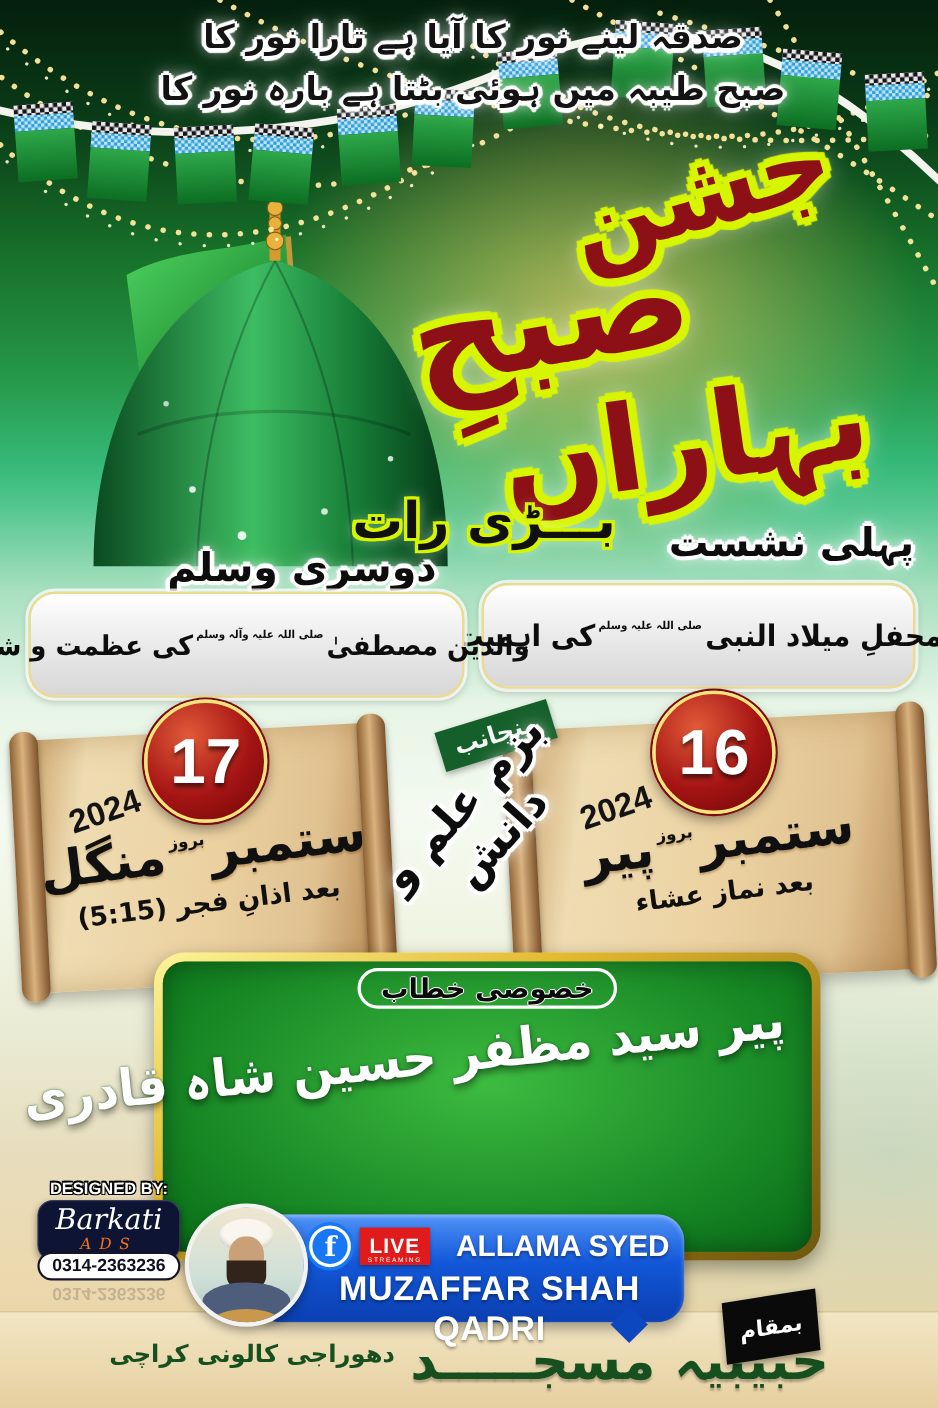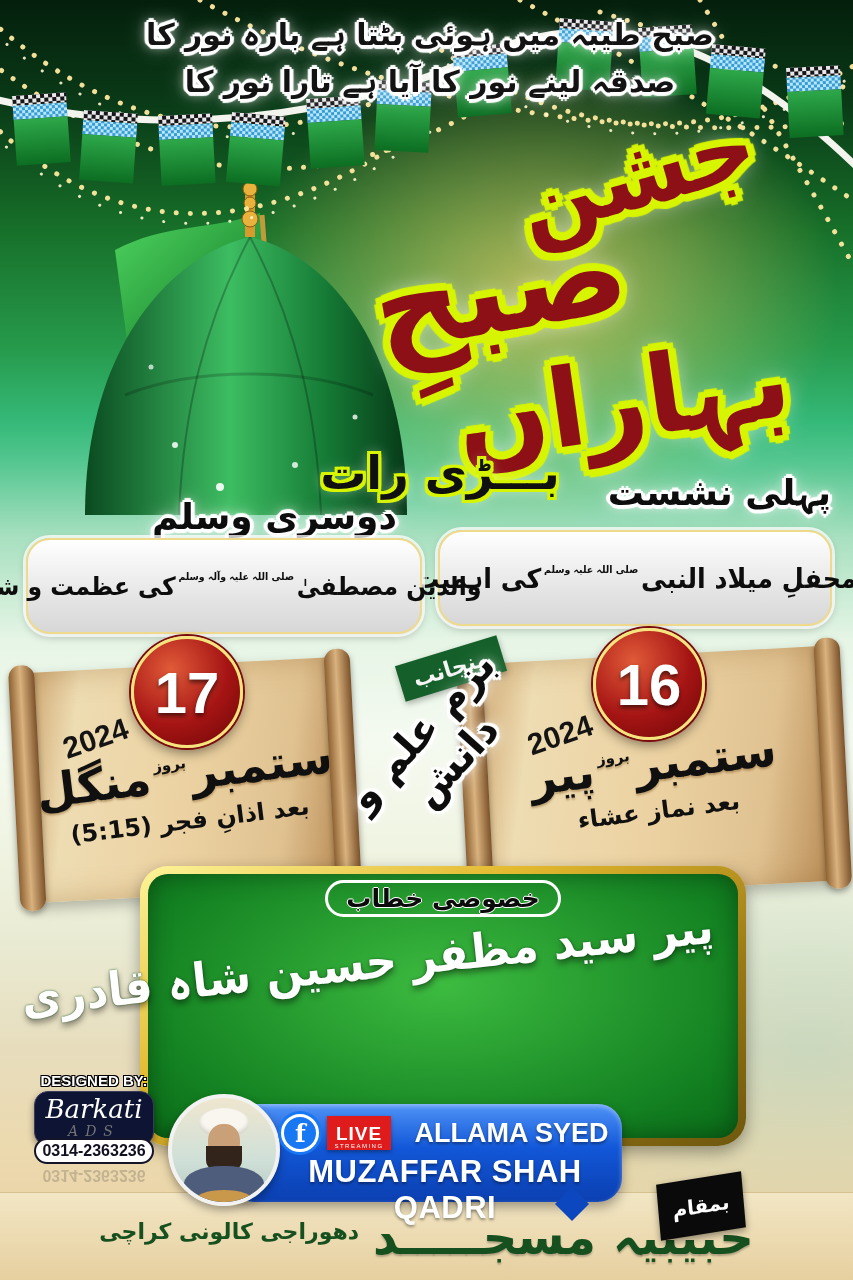--- a/index.html
+++ b/index.html
@@ -108,28 +108,28 @@
   .pill{display:inline-block;margin-top:6px;padding:1px 18px;border:3px solid #fff;
     border-radius:22px;font-size:25px;font-weight:bold;color:#0b0b0b;direction:rtl;
     text-shadow:-1px 0 0 #fff,1px 0 0 #fff,0 -1px 0 #fff,0 1px 0 #fff;}
   .honorific{margin-top:0;font-size:27px;font-weight:bold;color:#fff;direction:rtl;
     transform:translateX(40px);text-shadow:0 2px 3px rgba(0,0,0,.55);}
   .sp-name{margin-top:10px;font-size:47px;font-weight:bold;color:#fff;white-space:nowrap;
     direction:rtl;transform:rotate(-6deg) scaleX(.92);
     text-shadow:0 4px 7px rgba(0,0,0,.45),0 0 2px #0a5a14;}
 
   
-  .designed{left:34px;top:1072px;width:120px;text-align:center;z-index:9;
+  .designed{left:34px;top:1072px;width:130px;text-align:center;z-index:9;
     font-family:"Liberation Sans",sans-serif;}
   .d-label{font-size:15px;font-weight:bold;color:#fff;
     text-shadow:-1px -1px 0 #000,1px -1px 0 #000,-1px 1px 0 #000,1px 1px 0 #000;}
   .d-box{margin-top:2px;background:#0e1434;border:1px solid #3a3a5a;border-radius:14px;
     padding:4px 2px 6px;box-shadow:0 3px 7px rgba(0,0,0,.4);}
   .d-brand{font-family:"DejaVu Serif",serif;font-style:italic;font-size:26px;color:#fff;line-height:1;}
-  .d-brand2{font-family:"DejaVu Serif",serif;font-style:italic;font-size:14px;color:#737373;
+  .d-brand2{font-family:"DejaVu Serif",serif;font-style:italic;font-size:14px;color:#f97316;
     letter-spacing:7px;margin-top:1px;}
   .d-phone{margin-top:-8px;position:relative;background:#fff;border:2px solid #15152a;border-radius:15px;
     font-size:16px;font-weight:bold;color:#101020;padding:2px 0;}
   .d-reflect{margin-top:2px;transform:scaleY(-1);opacity:.18;font-size:16px;font-weight:bold;color:#101020;}
 
   
   .livebar{left:230px;top:1104px;width:392px;height:98px;border-radius:24px;z-index:8;
     background:linear-gradient(180deg,#4f93f7,#1257d8 45%,#0b3fb0);
     box-shadow:0 5px 12px rgba(0,0,0,.35), inset 0 2px 5px rgba(255,255,255,.4);}
   .bar-tail{left:560px;top:1192px;width:24px;height:24px;background:#0d47c0;
@@ -293,22 +293,22 @@
         </g>
       <g transform="translate(786,68) rotate(-3)">
           <rect width="54" height="10" fill="url(#chk)"></rect>
           <rect y="10" width="54" height="14" fill="url(#bluchk)"></rect>
           <rect y="24" width="54" height="46" fill="url(#flagG)"></rect>
         </g>
     </g>
   </svg>
 
   <div class="abs couplet ow">
+    <div>صدقہ لینے نور کا آیا ہے تارا نور کا</div>
     <div>صبح طیبہ میں ہوئی بٹتا ہے بارہ نور کا</div>
-    <div>صدقہ لینے نور کا آیا ہے تارا نور کا</div>
   </div>
 
   <div class="abs title-l1 oy">جشن</div>
   <div class="abs title-l2 oy">صبحِ</div>
   <div class="abs title-l3 oy">بہاراں</div>
   <div class="abs subtitle oy-thin">بـــڑی رات</div>
 
   <div class="abs s-box s1-box">
     <div class="s-topic">
       <span>محفلِ میلاد النبی</span><span class="salawat">صلی اللہ علیہ وسلم</span><span>کی اہمیت</span>

